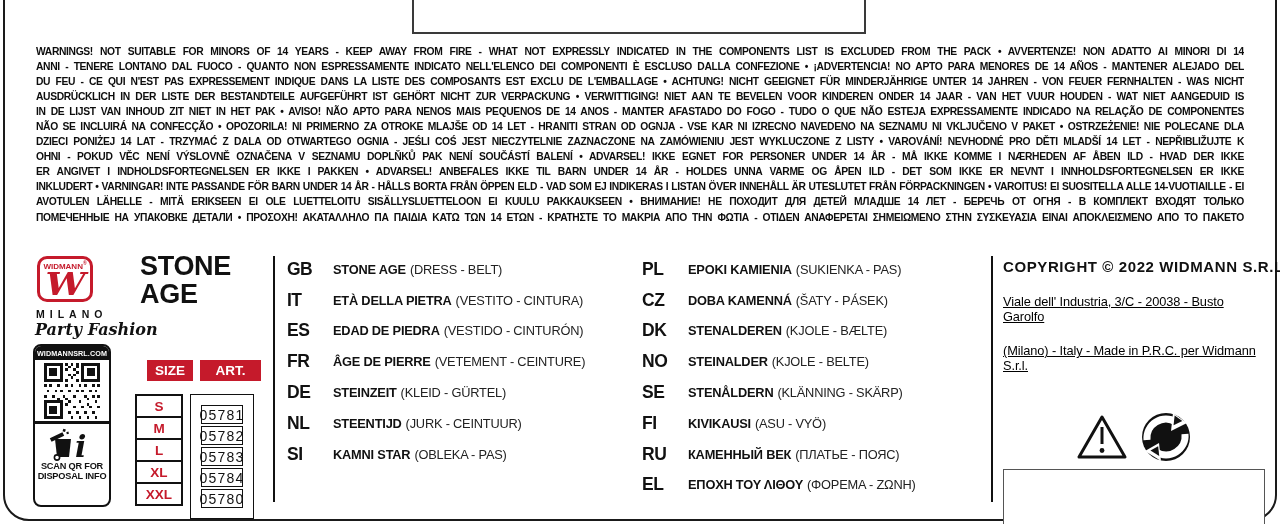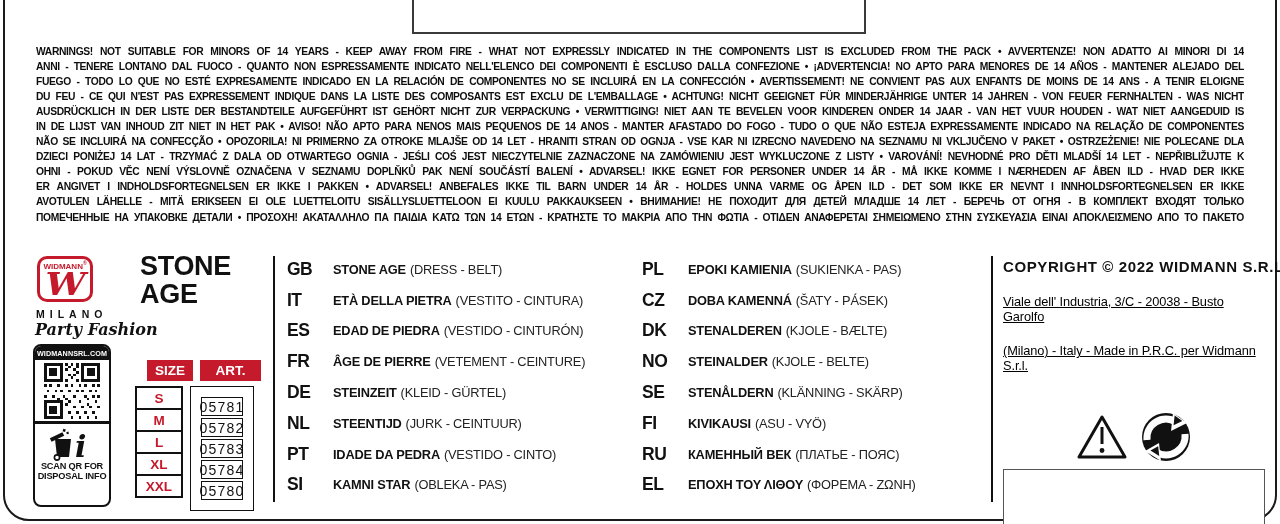--- a/index.html
+++ b/index.html
@@ -39,21 +39,21 @@
     border-radius:8px;overflow:hidden;display:flex;flex-direction:column;align-items:center;
     box-sizing:border-box;background:#fff;}
   .qr-head{width:100%;background:#111;color:#fff;font-size:7.2px;font-weight:700;
     text-align:center;padding:2.5px 0;letter-spacing:0.1px;}
   .qr-svg{margin:3px 0 2px;}
   .qr-divider{width:100%;height:2.5px;background:#111;}
   .disposal-svg{margin:3px 0 0;}
   .qr-caption{font-size:9.2px;font-weight:800;text-align:center;line-height:1.15;letter-spacing:-0.2px;}
 
   .size-table{position:absolute;left:102px;top:108px;width:126px;}
-  .st-headers{display:flex;gap:7px;margin-bottom:5px;padding-left:12px;}
+  .st-headers{display:flex;gap:7px;margin-bottom:13px;padding-left:12px;}
   .st-h{background:var(--brand-red,#c51a2b);color:#fff;font-weight:700;font-size:13.5px;
     text-align:center;height:21px;line-height:21px;width:48px;}
   .st-h.art{width:64px;}
   .st-body{display:flex;gap:7px;align-items:flex-start;}
   .st-sizes{width:48px;box-sizing:border-box;}
   .s-cell{height:24px;border:2px solid #111;margin-top:-2px;display:flex;align-items:center;
     justify-content:center;color:var(--brand-red,#c51a2b);font-weight:800;font-size:13.5px;
     box-sizing:border-box;background:#fff;}
   .s-cell:first-child{margin-top:0;}
   .st-arts{width:64px;border:1.5px solid #111;padding:10px;box-sizing:border-box;}
@@ -81,28 +81,28 @@
 </head>
 <body>
 
 <div class="label">
   <div class="outer-border"></div>
   <div class="top-box"></div>
 
   <div class="warnings">
     <div class="wline">WARNINGS! NOT SUITABLE FOR MINORS OF 14 YEARS - KEEP AWAY FROM FIRE - WHAT NOT EXPRESSLY INDICATED IN THE COMPONENTS LIST IS EXCLUDED FROM THE PACK • AVVERTENZE! NON ADATTO AI MINORI DI 14</div>
     <div class="wline">ANNI - TENERE LONTANO DAL FUOCO - QUANTO NON ESPRESSAMENTE INDICATO NELL'ELENCO DEI COMPONENTI È ESCLUSO DALLA CONFEZIONE • ¡ADVERTENCIA! NO APTO PARA MENORES DE 14 AÑOS - MANTENER ALEJADO DEL</div>
-    <div class="wline">FUEGO - TODO LO QUE NO ESTÉ EXPRESAMENTE INDICADO EN LA RELACIÓN DE COMPONENTES NO SE INCLUIRÁ EN LA CONFECCIÓN • AVERTISSEMENT! NE CONVIENT PAS AUX ENFANTS DE MOINS DE 14 ANS - A TENIR ELOIGNE</div>
     <div class="wline">DU FEU - CE QUI N'EST PAS EXPRESSEMENT INDIQUE DANS LA LISTE DES COMPOSANTS EST EXCLU DE L'EMBALLAGE • ACHTUNG! NICHT GEEIGNET FÜR MINDERJÄHRIGE UNTER 14 JAHREN - VON FEUER FERNHALTEN - WAS NICHT</div>
     <div class="wline">AUSDRÜCKLICH IN DER LISTE DER BESTANDTEILE AUFGEFÜHRT IST GEHÖRT NICHT ZUR VERPACKUNG • VERWITTIGING! NIET AAN TE BEVELEN VOOR KINDEREN ONDER 14 JAAR - VAN HET VUUR HOUDEN - WAT NIET AANGEDUID IS</div>
     <div class="wline">IN DE LIJST VAN INHOUD ZIT NIET IN HET PAK • AVISO! NÃO APTO PARA NENOS MAIS PEQUENOS DE 14 ANOS - MANTER AFASTADO DO FOGO - TUDO O QUE NÃO ESTEJA EXPRESSAMENTE INDICADO NA RELAÇÃO DE COMPONENTES</div>
     <div class="wline">NÃO SE INCLUIRÁ NA CONFECÇÃO • OPOZORILA! NI PRIMERNO ZA OTROKE MLAJŠE OD 14 LET - HRANITI STRAN OD OGNJA - VSE KAR NI IZRECNO NAVEDENO NA SEZNAMU NI VKLJUČENO V PAKET • OSTRZEŻENIE! NIE POLECANE DLA</div>
     <div class="wline">DZIECI PONIŻEJ 14 LAT - TRZYMAĆ Z DALA OD OTWARTEGO OGNIA - JEŚLI COŚ JEST NIECZYTELNIE ZAZNACZONE NA ZAMÓWIENIU JEST WYKLUCZONE Z LISTY • VAROVÁNÍ! NEVHODNÉ PRO DĚTI MLADŠÍ 14 LET - NEPŘIBLIŽUJTE K</div>
     <div class="wline">OHNI - POKUD VĚC NENÍ VÝSLOVNĚ OZNAČENA V SEZNAMU DOPLŇKŮ PAK NENÍ SOUČÁSTÍ BALENÍ • ADVARSEL! IKKE EGNET FOR PERSONER UNDER 14 ÅR - MÅ IKKE KOMME I NÆRHEDEN AF ÅBEN ILD - HVAD DER IKKE</div>
     <div class="wline">ER ANGIVET I INDHOLDSFORTEGNELSEN ER IKKE I PAKKEN • ADVARSEL! ANBEFALES IKKE TIL BARN UNDER 14 ÅR - HOLDES UNNA VARME OG ÅPEN ILD - DET SOM IKKE ER NEVNT I INNHOLDSFORTEGNELSEN ER IKKE</div>
+    <div class="wline">INKLUDERT • VARNINGAR! INTE PASSANDE FÖR BARN UNDER 14 ÅR - HÅLLS BORTA FRÅN ÖPPEN ELD - VAD SOM EJ INDIKERAS I LISTAN ÖVER INNEHÅLL ÄR UTESLUTET FRÅN FÖRPACKNINGEN • VAROITUS! EI SUOSITELLA ALLE 14-VUOTIAILLE - EI</div>
     <div class="wline">AVOTULEN LÄHELLE - MITÄ ERIKSEEN EI OLE LUETTELOITU SISÄLLYSLUETTELOON EI KUULU PAKKAUKSEEN • ВНИМАНИЕ! НЕ ПОХОДИТ ДЛЯ ДЕТЕЙ МЛАДШЕ 14 ЛЕТ - БЕРЕЧЬ ОТ ОГНЯ - В КОМПЛЕКТ ВХОДЯТ ТОЛЬКО</div>
     <div class="wline">ПОМЕЧЕННЫЕ НА УПАКОВКЕ ДЕТАЛИ • ΠΡΟΣΟΧΗ! ΑΚΑΤΑΛΛΗΛΟ ΠΑ ΠΑΙΔΙΑ ΚΑΤΩ ΤΩΝ 14 ΕΤΩΝ - ΚΡΑΤΗΣΤΕ ΤΟ ΜΑΚΡΙΑ ΑΠΟ ΤΗΝ ΦΩΤΙΑ - ΟΤΙΔΕΝ ΑΝΑΦΕΡΕΤΑΙ ΣΗΜΕΙΩΜΕΝΟ ΣΤΗΝ ΣΥΣΚΕΥΑΣΙΑ ΕΙΝΑΙ ΑΠΟΚΛΕΙΣΜΕΝΟ ΑΠΟ ΤΟ ΠΑΚΕΤΟ</div>
   </div>
 
   <div class="divider divider-1"></div>
   <div class="divider divider-2"></div>
 
   <section class="brand">
     <div class="logo-box">
       <div class="logo-name">
@@ -206,25 +206,20 @@
         <span class="lcode">DE</span>
         <span class="lname">STEINZEIT</span>
         <span class="ldetail">(KLEID - GÜRTEL)</span>
       </div>
     <div class="lrow">
         <span class="lcode">NL</span>
         <span class="lname">STEENTIJD</span>
         <span class="ldetail">(JURK - CEINTUUR)</span>
       </div>
     <div class="lrow">
-        <span class="lcode">PT</span>
-        <span class="lname">IDADE DA PEDRA</span>
-        <span class="ldetail">(VESTIDO - CINTO)</span>
-      </div>
-    <div class="lrow">
         <span class="lcode">SI</span>
         <span class="lname">KAMNI STAR</span>
         <span class="ldetail">(OBLEKA - PAS)</span>
       </div>
   </section>
 
   <section class="langs col2">
     <div class="lrow">
         <span class="lcode">PL</span>
         <span class="lname">EPOKI KAMIENIA</span>

